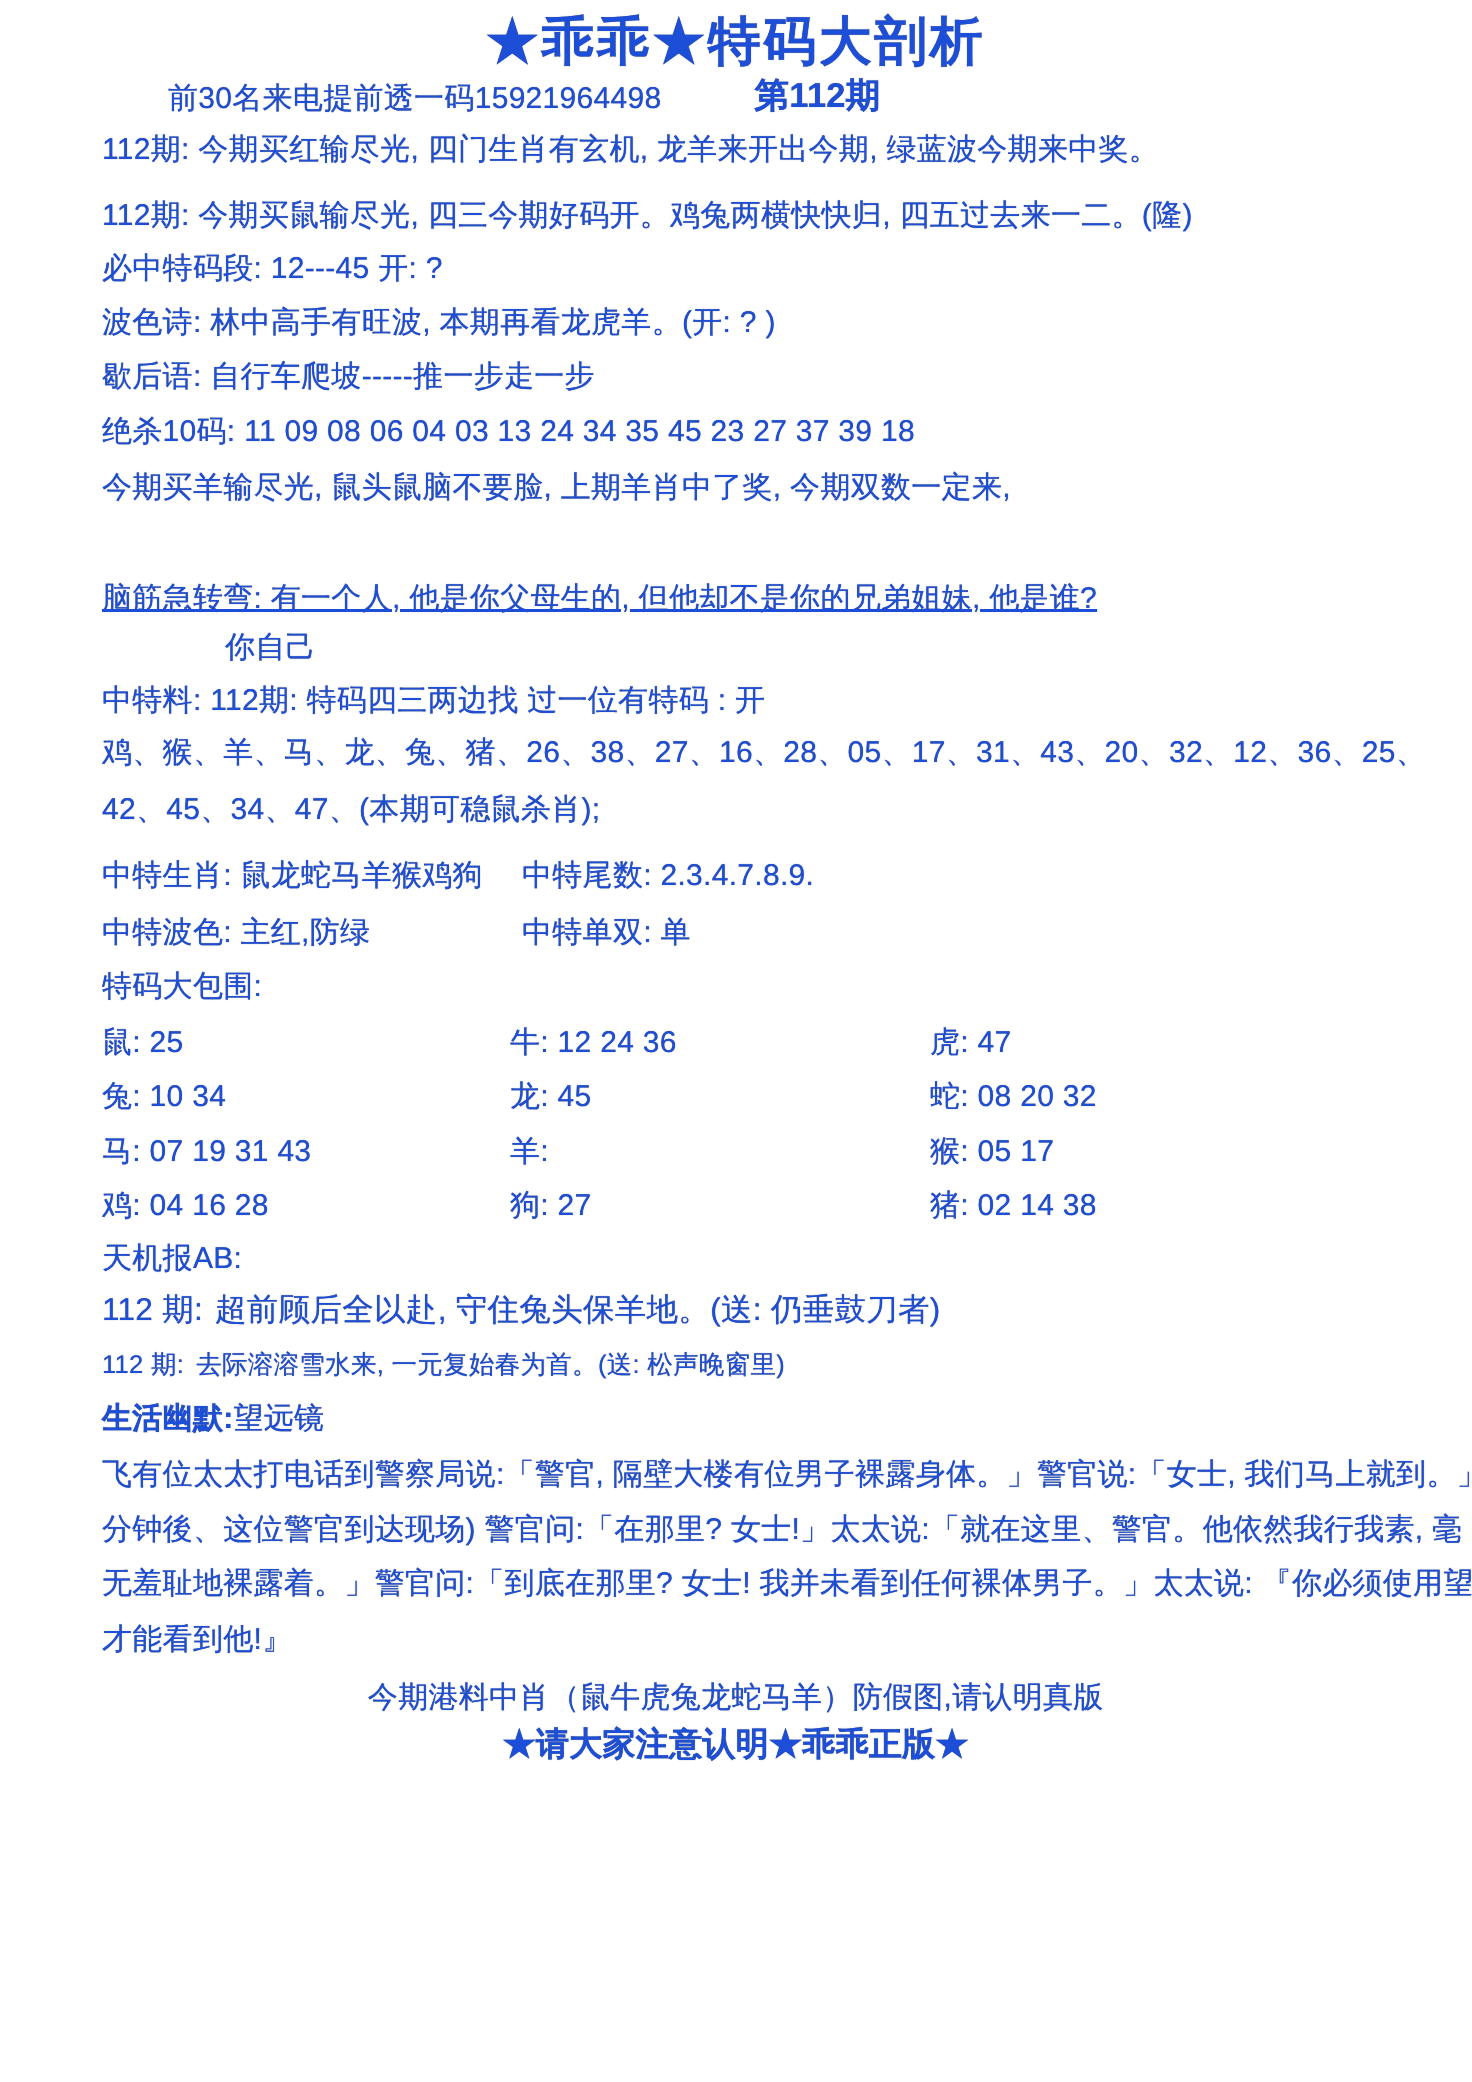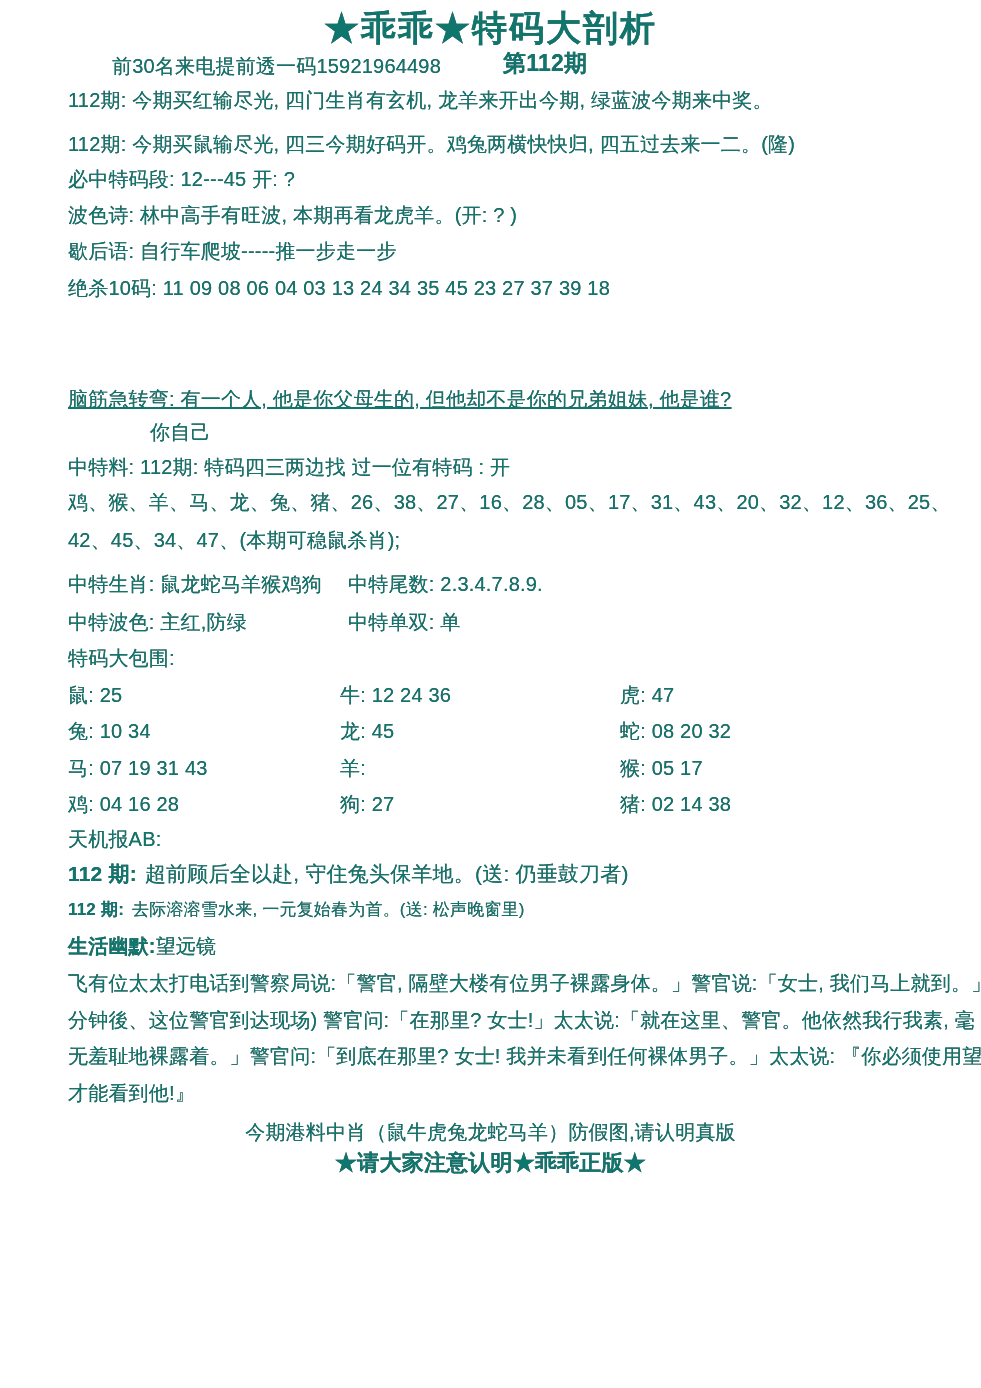--- a/index.html
+++ b/index.html
@@ -2,21 +2,21 @@
 <html><head>
 <meta charset="utf-8">
 <style>
   html,body{margin:0;padding:0;background:#ffffff;}
   #page{
     position:relative;
     width:981px;
     height:1388px;
     background:#ffffff;
     font-family:"Liberation Sans", sans-serif;
-    color:#0f766e;
+    color:#1d4ed8;
     overflow:hidden;
   }
   .ln{
     position:absolute;
     left:68px;
     font-size:20px;
     line-height:24px;
     white-space:nowrap;
     letter-spacing:0.2px;
     text-shadow:0 0 0.6px rgba(0,0,0,0.65);
@@ -50,21 +50,21 @@
   .tr2{top:719px;}
   .tr3{top:756px;}
   .tr4{top:792px;}
   .trow span{position:absolute; top:0; white-space:nowrap;}
   .tc1{left:0;}
   .tc2{left:272px;}
   .tc3{left:552px;}
   .t-tj{top:827px;}
   .t-tj1{top:862px; font-size:21px;}
   .t-tj2{top:898px; font-size:17px;}
-  .issue-prefix{font-weight:bold; margin-right:8px;text-align:right;}
+  .issue-prefix{font-weight:normal; margin-right:8px;text-align:right;}
   .t-humor{top:934px;}
   .humor-label{font-weight:bold; margin-right:0;}
   .t-joke0{top:971px;}
   .t-joke1{top:1008px;}
   .t-joke2{top:1044px;}
   .t-joke3{top:1081px;}
   .t-note{top:1120px;}
   .t-brand{top:1151px; font-size:22px; font-weight:bold;}
 </style>
 </head>
@@ -75,20 +75,21 @@
   <div class="ln title center">★乖乖★特码大剖析</div>
   <div class="ln hotline">前30名来电提前透一码15921964498</div>
   <div class="ln issue">第112期</div>
 
   <div class="ln t-tip1">112期: 今期买红输尽光, 四门生肖有玄机, 龙羊来开出今期, 绿蓝波今期来中奖。</div>
   <div class="ln t-tip2">112期: 今期买鼠输尽光, 四三今期好码开。鸡兔两横快快归, 四五过去来一二。(隆)</div>
   <div class="ln t-must">必中特码段: 12---45 开: ?</div>
   <div class="ln t-wave">波色诗: 林中高手有旺波, 本期再看龙虎羊。(开: ? )</div>
   <div class="ln t-xie">歇后语: 自行车爬坡-----推一步走一步</div>
   <div class="ln t-kill">绝杀10码: 11 09 08 06 04 03 13 24 34 35 45 23 27 37 39 18</div>
+  <div class="ln t-verse1">今期买羊输尽光,  鼠头鼠脑不要脸,  上期羊肖中了奖,  今期双数一定来,</div>
   <div class="ln t-riddle">脑筋急转弯: 有一个人, 他是你父母生的, 但他却不是你的兄弟姐妹, 他是谁?</div>
   <div class="ln t-answer">你自己</div>
   <div class="ln t-zhongtl">中特料: 112期: 特码四三两边找  过一位有特码 :  开</div>
   <div class="ln t-list1">鸡、猴、羊、马、龙、兔、猪、26、38、27、16、28、05、17、31、43、20、32、12、36、25、</div>
   <div class="ln t-list2">42、45、34、47、(本期可稳鼠杀肖);</div>
 
   <div class="ln t-sx">
     <span>中特生肖: 鼠龙蛇马羊猴鸡狗</span>
     <span class="col2">中特尾数: 2.3.4.7.8.9.</span>
   </div>

